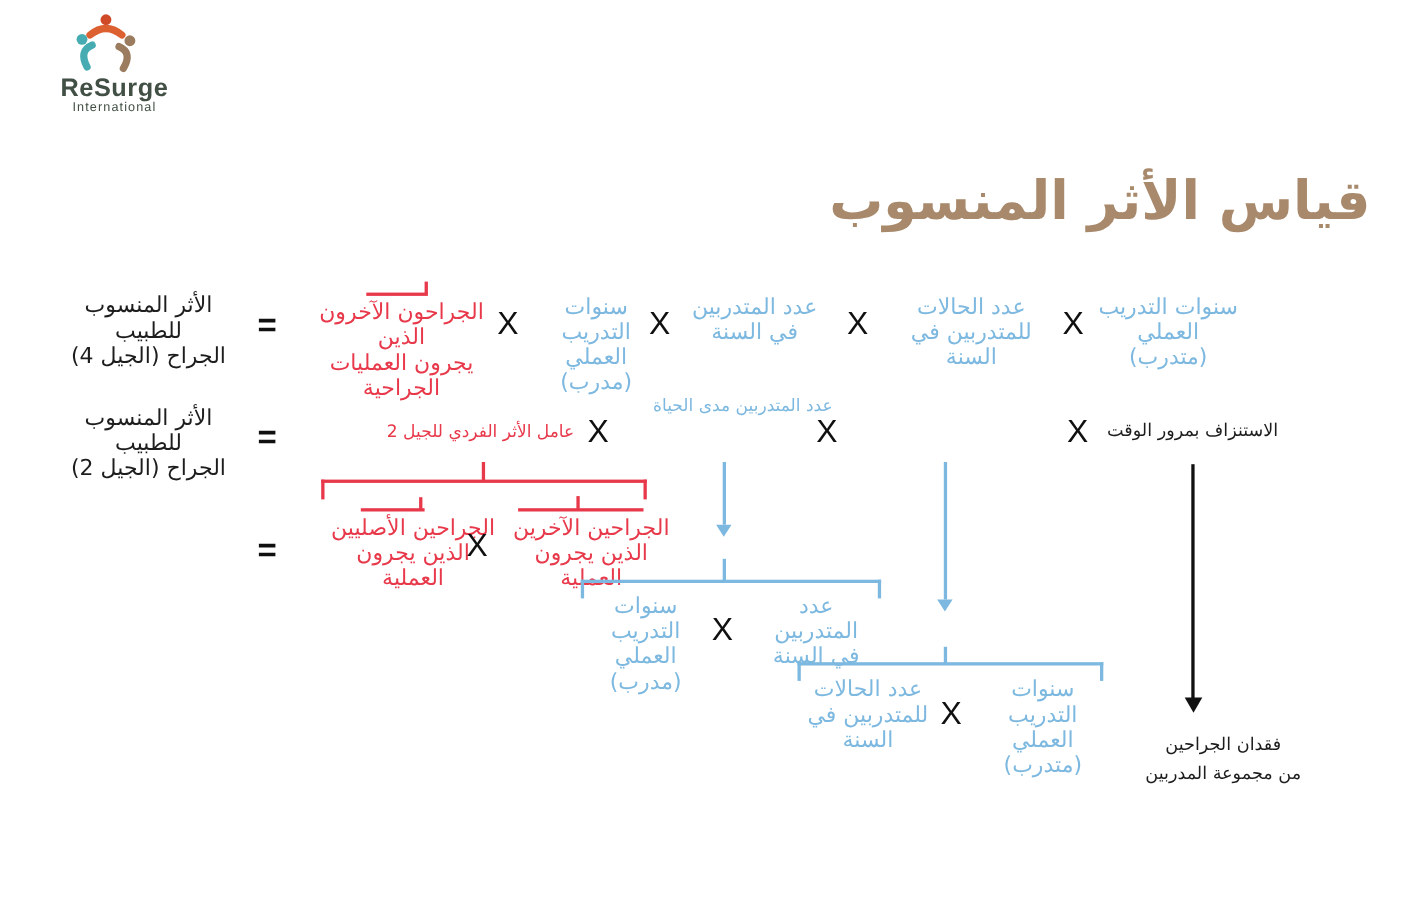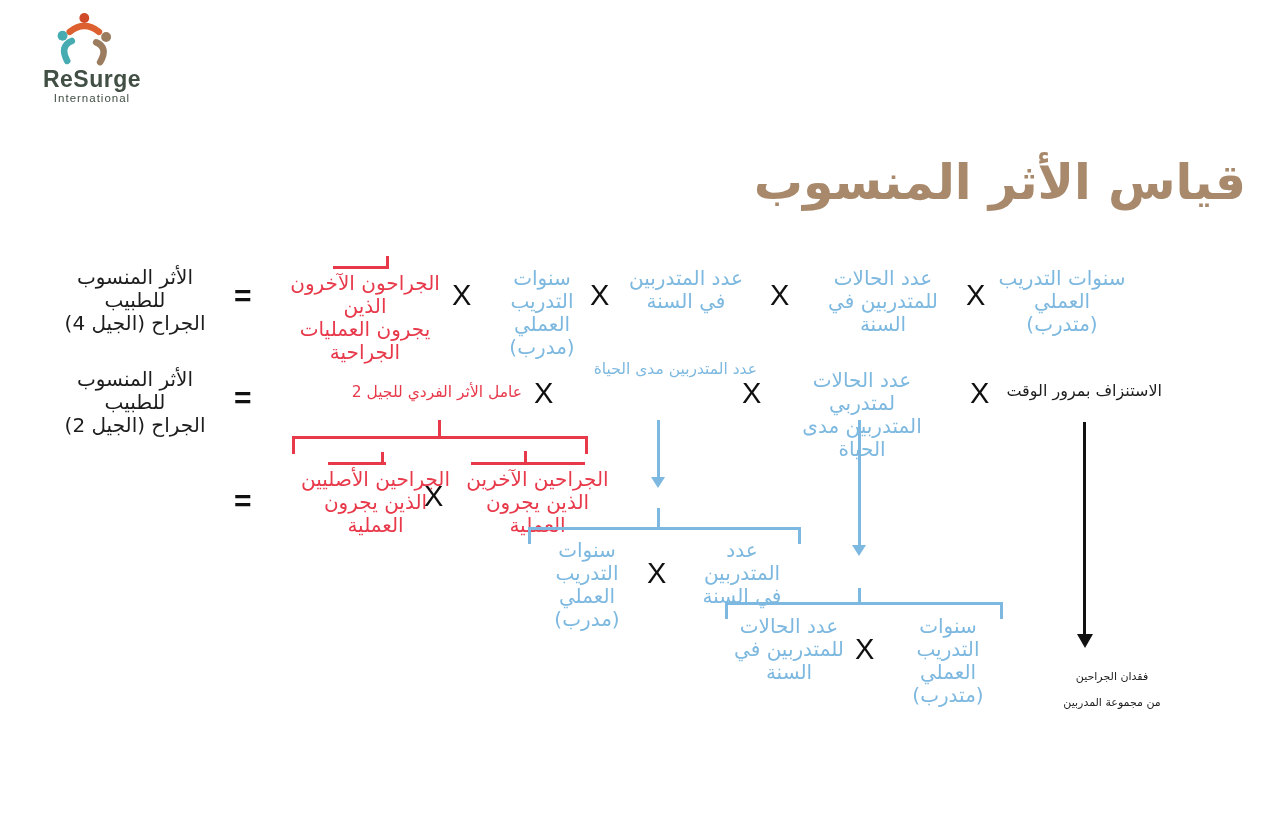--- a/index.html
+++ b/index.html
@@ -33,21 +33,21 @@
   .logo-name{position:absolute;color:var(--logo_text);font-size:23px;font-weight:600;
       letter-spacing:.5px;font-family:"Liberation Sans",sans-serif;}
   .logo-sub{position:absolute;color:var(--logo_text);font-size:11.5px;letter-spacing:1px;
       font-family:"Liberation Sans",sans-serif;}
 </style>
 </head>
 <body>
 
 <div id="canvas">
 
-  <div class="abs" style="left:32px;top:8px;width:120px;height:100px;">
+  <div class="abs" style="left:44px;top:8px;width:120px;height:100px;">
     <svg width="66" height="62" viewBox="0 0 100 94" class="abs" style="left:18px;top:4px;">
       <circle cx="52" cy="9" r="7.5" fill="#d14a28"></circle>
       <path d="M30 30 Q52 12 74 30" stroke="#dd6130" stroke-width="10" fill="none" stroke-linecap="round"></path>
       <circle cx="19" cy="36" r="7.5" fill="#47acb2"></circle>
       <path d="M33 44 Q14 52 26 74" stroke="#47acb2" stroke-width="10" fill="none" stroke-linecap="round"></path>
       <circle cx="85" cy="38" r="7.5" fill="#9b7c5e"></circle>
       <path d="M70 46 Q89 54 76 76" stroke="#9b7c5e" stroke-width="10" fill="none" stroke-linecap="round"></path>
       <path d="M52 42 Q46 62 52 80" stroke="#47acb2" stroke-width="9" fill="none" stroke-linecap="round" opacity="0"></path>
     </svg>
     <div class="logo-name" style="left:0px;top:58px;width:120px;text-align:center;">ReSurge</div>
@@ -97,24 +97,20 @@
   <div class="term blacktxt" style="left:50px;top:368px;width:170px;">
     <div>الأثر المنسوب للطبيب</div>
     <div>الجراح (الجيل 2)</div>
   </div>
   <span class="eq" style="left:234px;top:383px;">=</span>
 
   <div class="term1 red" style="left:310px;top:381px;width:212px;">عامل الأثر الفردي للجيل 2</div>
   <span class="op" style="left:534px;top:379px;">X</span>
   <div class="term1 blue" style="left:572px;top:358px;width:185px;">عدد المتدربين مدى الحياة</div>
   <span class="op" style="left:742px;top:379px;">X</span>
-  <div class="term blue" style="left:788px;top:369px;width:148px;">
-    <div>عدد الحالات لمتدربي</div>
-    <div>المتدربين مدى الحياة</div>
-  </div>
   <span class="op" style="left:970px;top:379px;">X</span>
   <div class="term1 blacktxt" style="left:1002px;top:380px;width:160px;font-size:16px;">الاستنزاف بمرور الوقت</div>
 
   <div class="vtick" style="left:438px;top:420px;height:17px;"></div>
   <div class="bracket-red" style="left:292px;top:436px;width:290px;height:15px;"></div>
 
   <span class="eq" style="left:234px;top:486px;">=</span>
 
   <div class="hline" style="left:328px;top:462px;width:58px;"></div>
   <div class="vtick" style="left:381px;top:452px;height:11px;"></div>
@@ -157,18 +153,18 @@
     <div>للمتدربين في السنة</div>
   </div>
   <span class="op" style="left:855px;top:635px;">X</span>
   <div class="term blue" style="left:896px;top:615px;width:104px;">
     <div>سنوات التدريب</div>
     <div>العملي (متدرب)</div>
   </div>
 
   <div class="blackline" style="left:1083px;top:422px;height:213px;"></div>
   <div class="head-black" style="left:1077px;top:634px;"></div>
-  <div class="term blacktxt" style="left:1032px;top:664px;width:160px;font-size:11px;line-height:26px;">
+  <div class="term blacktxt" style="left:1032px;top:664px;width:160px;font-size:16px;line-height:26px;">
     <div>فقدان الجراحين</div>
     <div>من مجموعة المدربين</div>
   </div>
 
 </div>
 
 </body></html>

